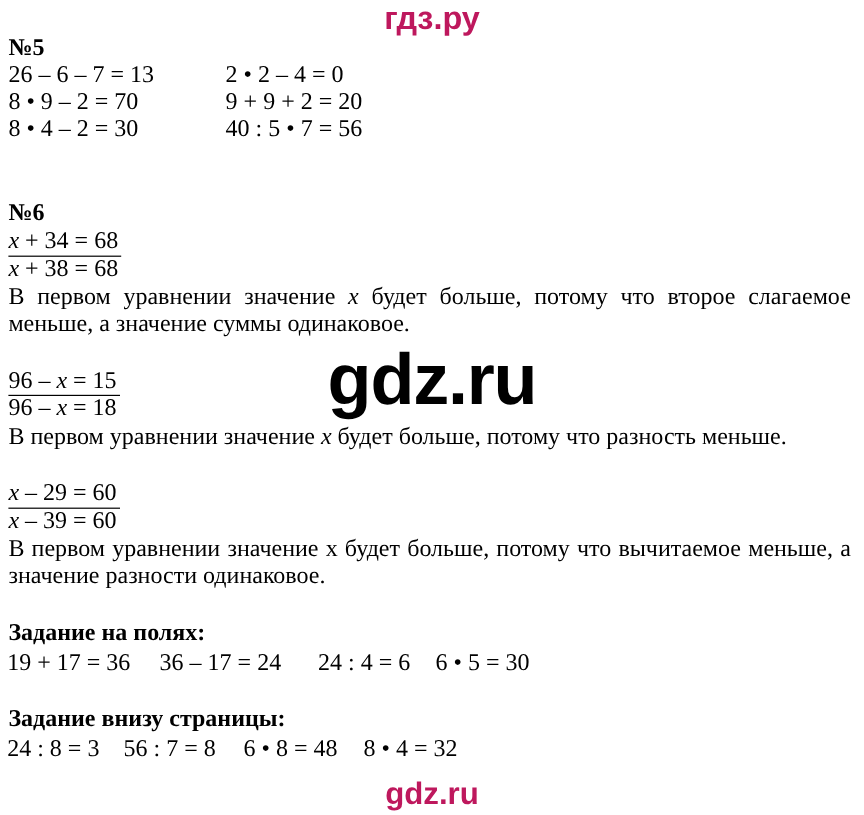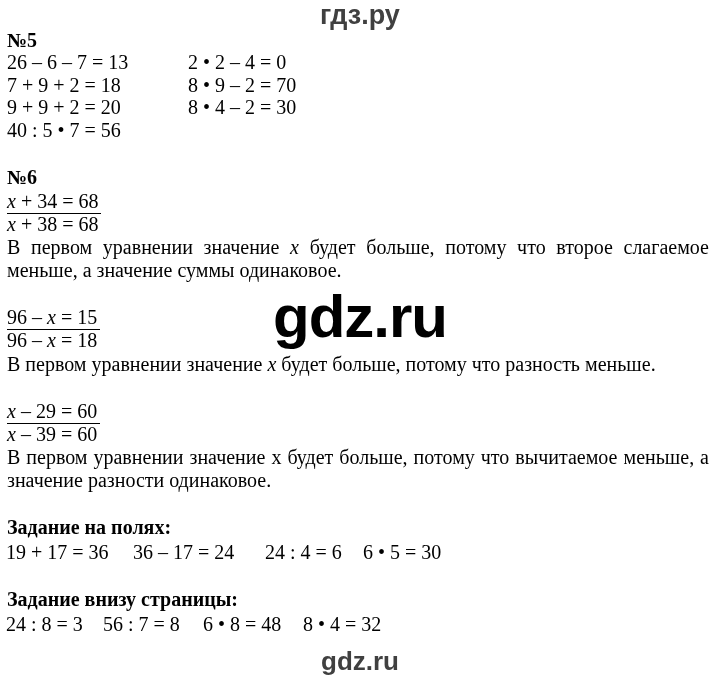--- a/index.html
+++ b/index.html
@@ -14,21 +14,21 @@
     font-family: "Liberation Serif", serif;
     overflow: hidden;
   }
   .logo {
     position: absolute;
     left: 0;
     width: 720px;
     text-align: center;
     font-family: "Liberation Sans", sans-serif;
     font-weight: bold;
-    color: #404040;
+    color: #be185d;
   }
   .logo-header { top: 1px;   font-size: 27px; line-height: 28px; }
   .logo-footer { top: 648px; font-size: 26px; line-height: 27px; }
   .watermark {
     position: absolute;
     top: 283px;
     left: 0;
     width: 720px;
     text-align: center;
     font-family: "Liberation Sans", sans-serif;
@@ -82,21 +82,20 @@
 <body>
 
 <div id="page">
 
   <div class="logo logo-header">гдз.ру</div>
 
   <div class="task-label" style="top:29px">№5</div>
   <div id="t5-grid">
     <span class="eq">26 – 6 – 7 = 13</span>
     <span class="eq">2 • 2 – 4 = 0</span>
-    <span class="eq">7 + 9 + 2 = 18</span>
     <span class="eq">8 • 9 – 2 = 70</span>
     <span class="eq">9 + 9 + 2 = 20</span>
     <span class="eq">8 • 4 – 2 = 30</span>
     <span class="eq">40 : 5 • 7 = 56</span>
   </div>
 
   <div class="task-label" style="top:166px">№6</div>
 
   <div class="abs eq" style="left:7px; top:190px">
     <span class="underlined"><i>x</i> + 34 = 68</span>

